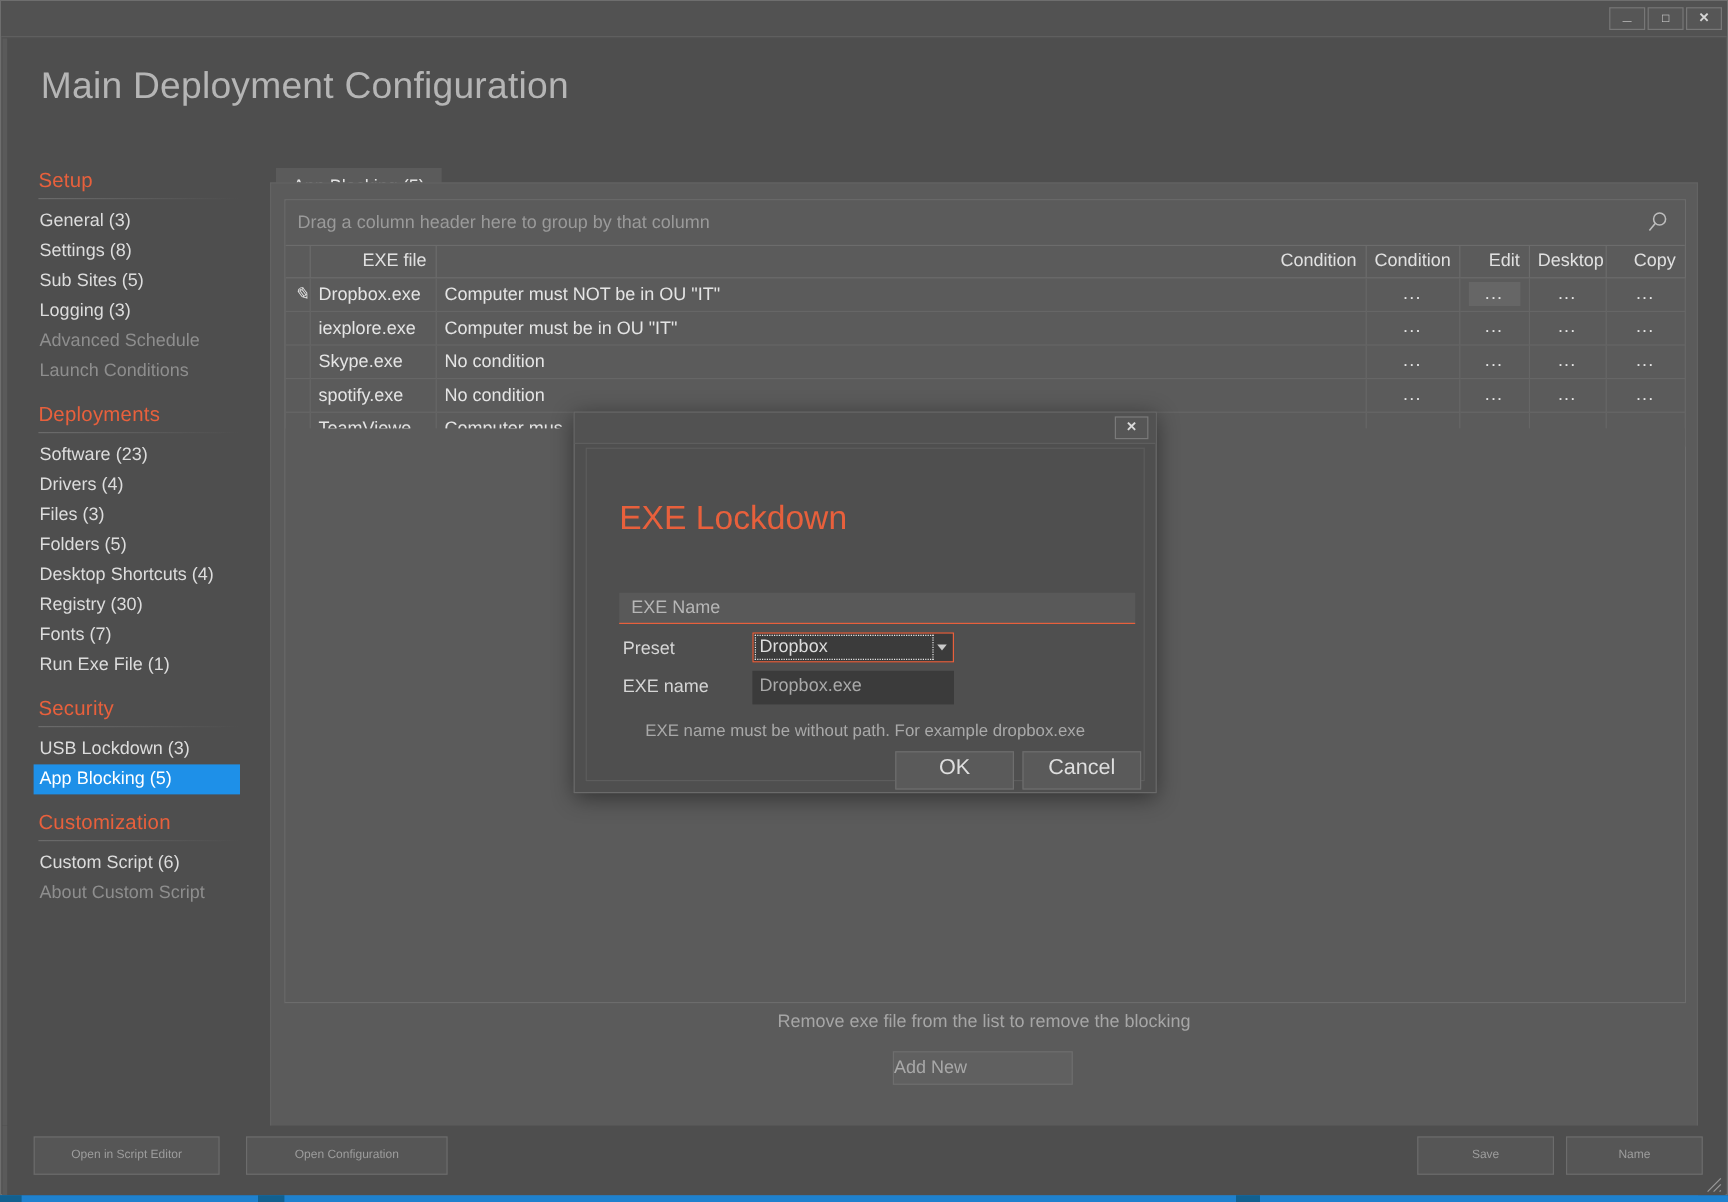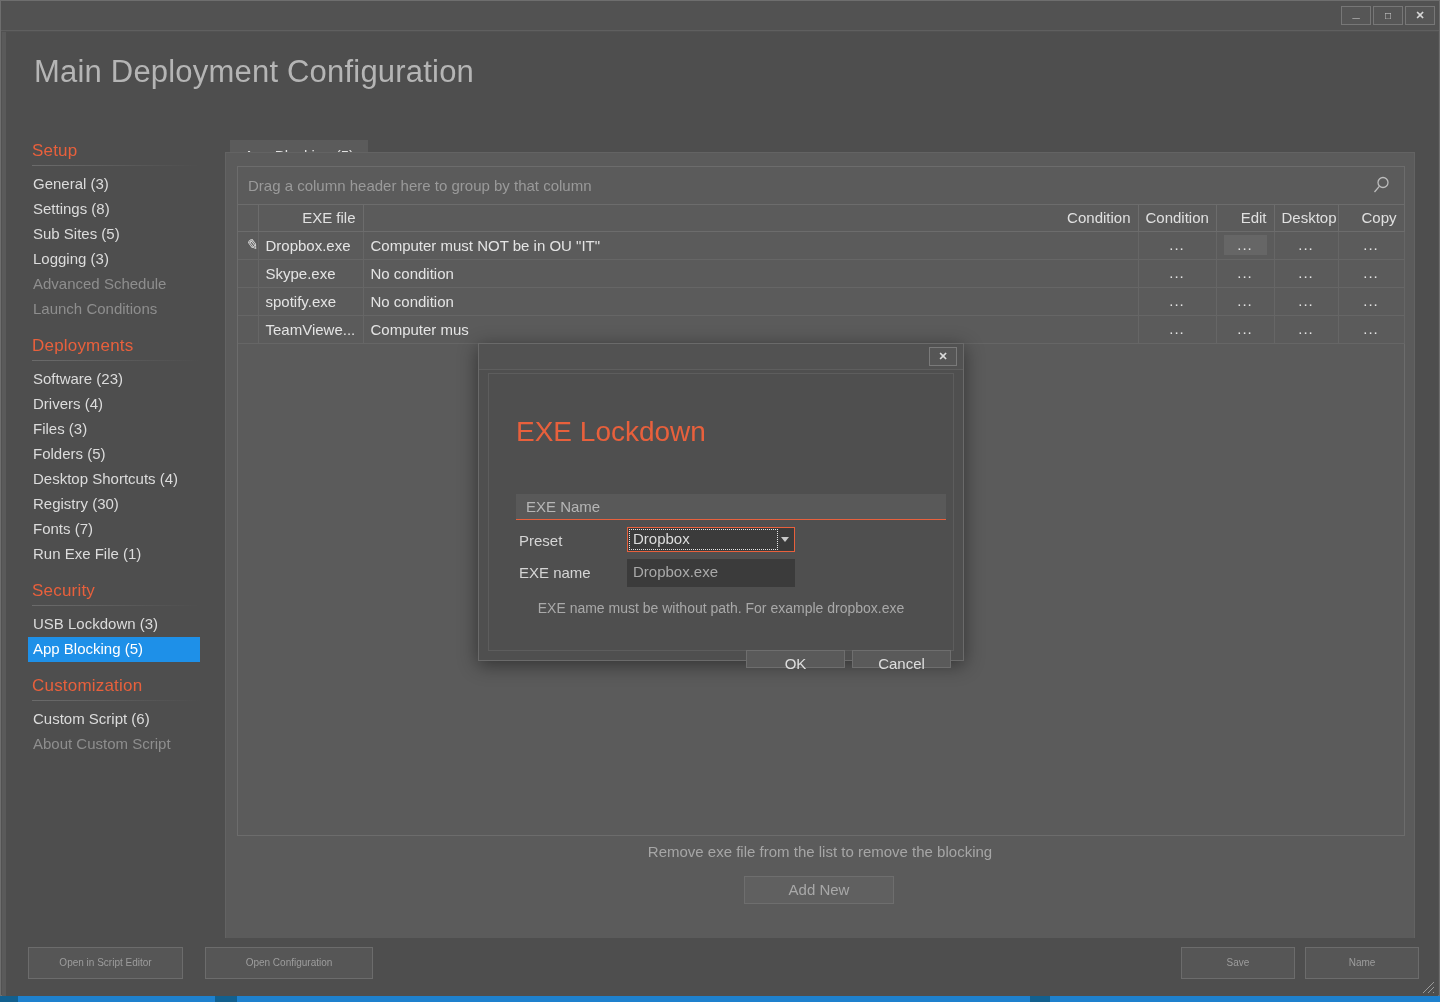--- a/index.html
+++ b/index.html
@@ -204,21 +204,20 @@
   }
   #add-new-btn {
     position: absolute;
     left: 50%; margin-left: -76px; top: 723px;
     width: 150px; height: 28px;
     background: #606060;
     border: 1px solid #6e6e6e;
     color: #a8a8a8;
     font-size: 15px;
     line-height: 26px;
-    text-align: center;
     cursor: pointer;
   }
 
   
   #bottom-bar {
     position: absolute;
     left: 1px; top: 937px;
     width: 1436px; height: 58px;
     background: #4e4e4e;
     border-left: 4px solid #5a5a5a;
@@ -348,26 +347,26 @@
     font-family: "Liberation Sans", sans-serif;
   }
   #exe-help {
     position: absolute;
     left: 0; right: 0; top: 226px;
     text-align: center;
     font-size: 14px;
     color: #a9a9a9;
   }
   .modal-btn {
-    position: absolute; top: 276px;
-    width: 99px; height: 18px;
+    position: absolute; top: 252px;
+    width: 99px; height: 32px;
     background: #5a5a5a;
     border: 1px solid #6e6e6e;
     color: #dedede;
-    font-size: 15px;
+    font-size: 18px;
     line-height: 25px; text-align: center;
     cursor: pointer;
   }
   #btn-ok { left: 257px; }
   #btn-cancel { left: 363px; }
 </style>
 </head>
 <body>
 
 <div id="app-window">
@@ -475,20 +474,37 @@
               </td>
               <td class="dots">
                 <span class="cellbtn">...</span>
               </td>
               <td class="dots">
                 <span class="cellbtn">...</span>
               </td>
             </tr>
             <tr>
               <td class="ind"></td>
+              <td>iexplore.exe</td>
+              <td>Computer must be in OU "IT"</td>
+              <td class="dots">
+                <span class="cellbtn">...</span>
+              </td>
+              <td class="dots">
+                <span class="cellbtn">...</span>
+              </td>
+              <td class="dots">
+                <span class="cellbtn">...</span>
+              </td>
+              <td class="dots">
+                <span class="cellbtn">...</span>
+              </td>
+            </tr>
+            <tr>
+              <td class="ind"></td>
               <td>Skype.exe</td>
               <td>No condition</td>
               <td class="dots">
                 <span class="cellbtn">...</span>
               </td>
               <td class="dots">
                 <span class="cellbtn">...</span>
               </td>
               <td class="dots">
                 <span class="cellbtn">...</span>

